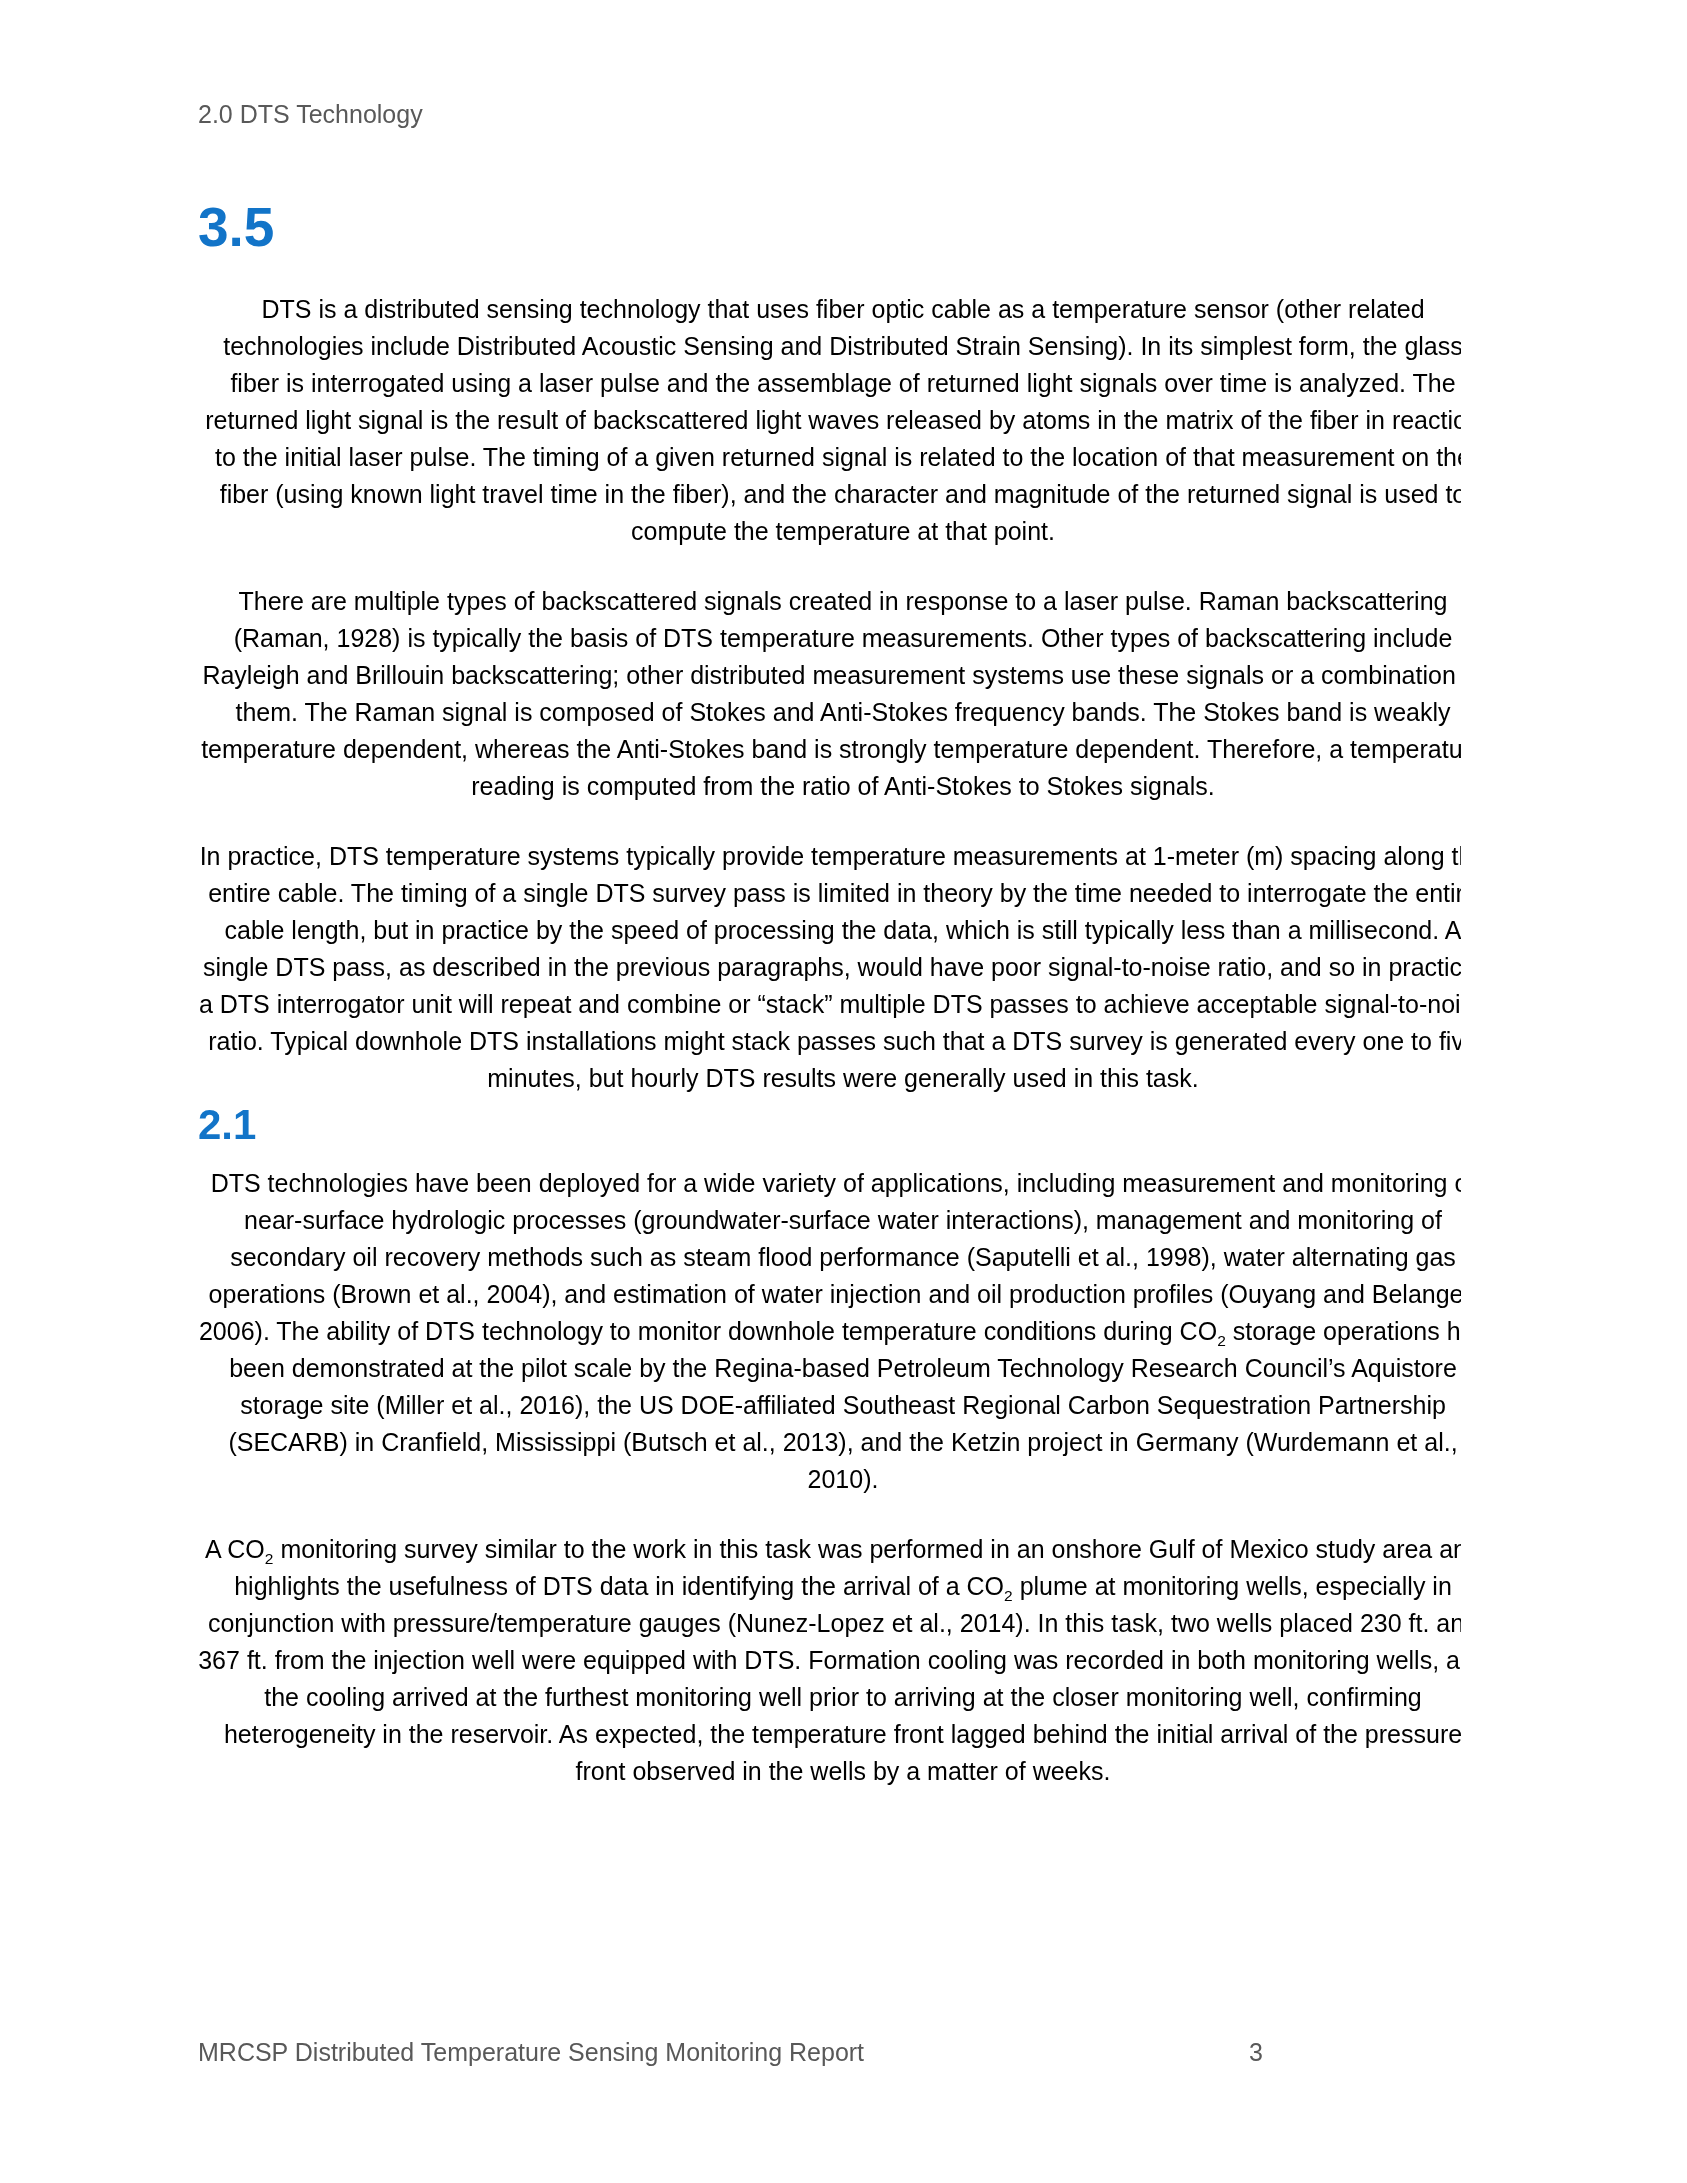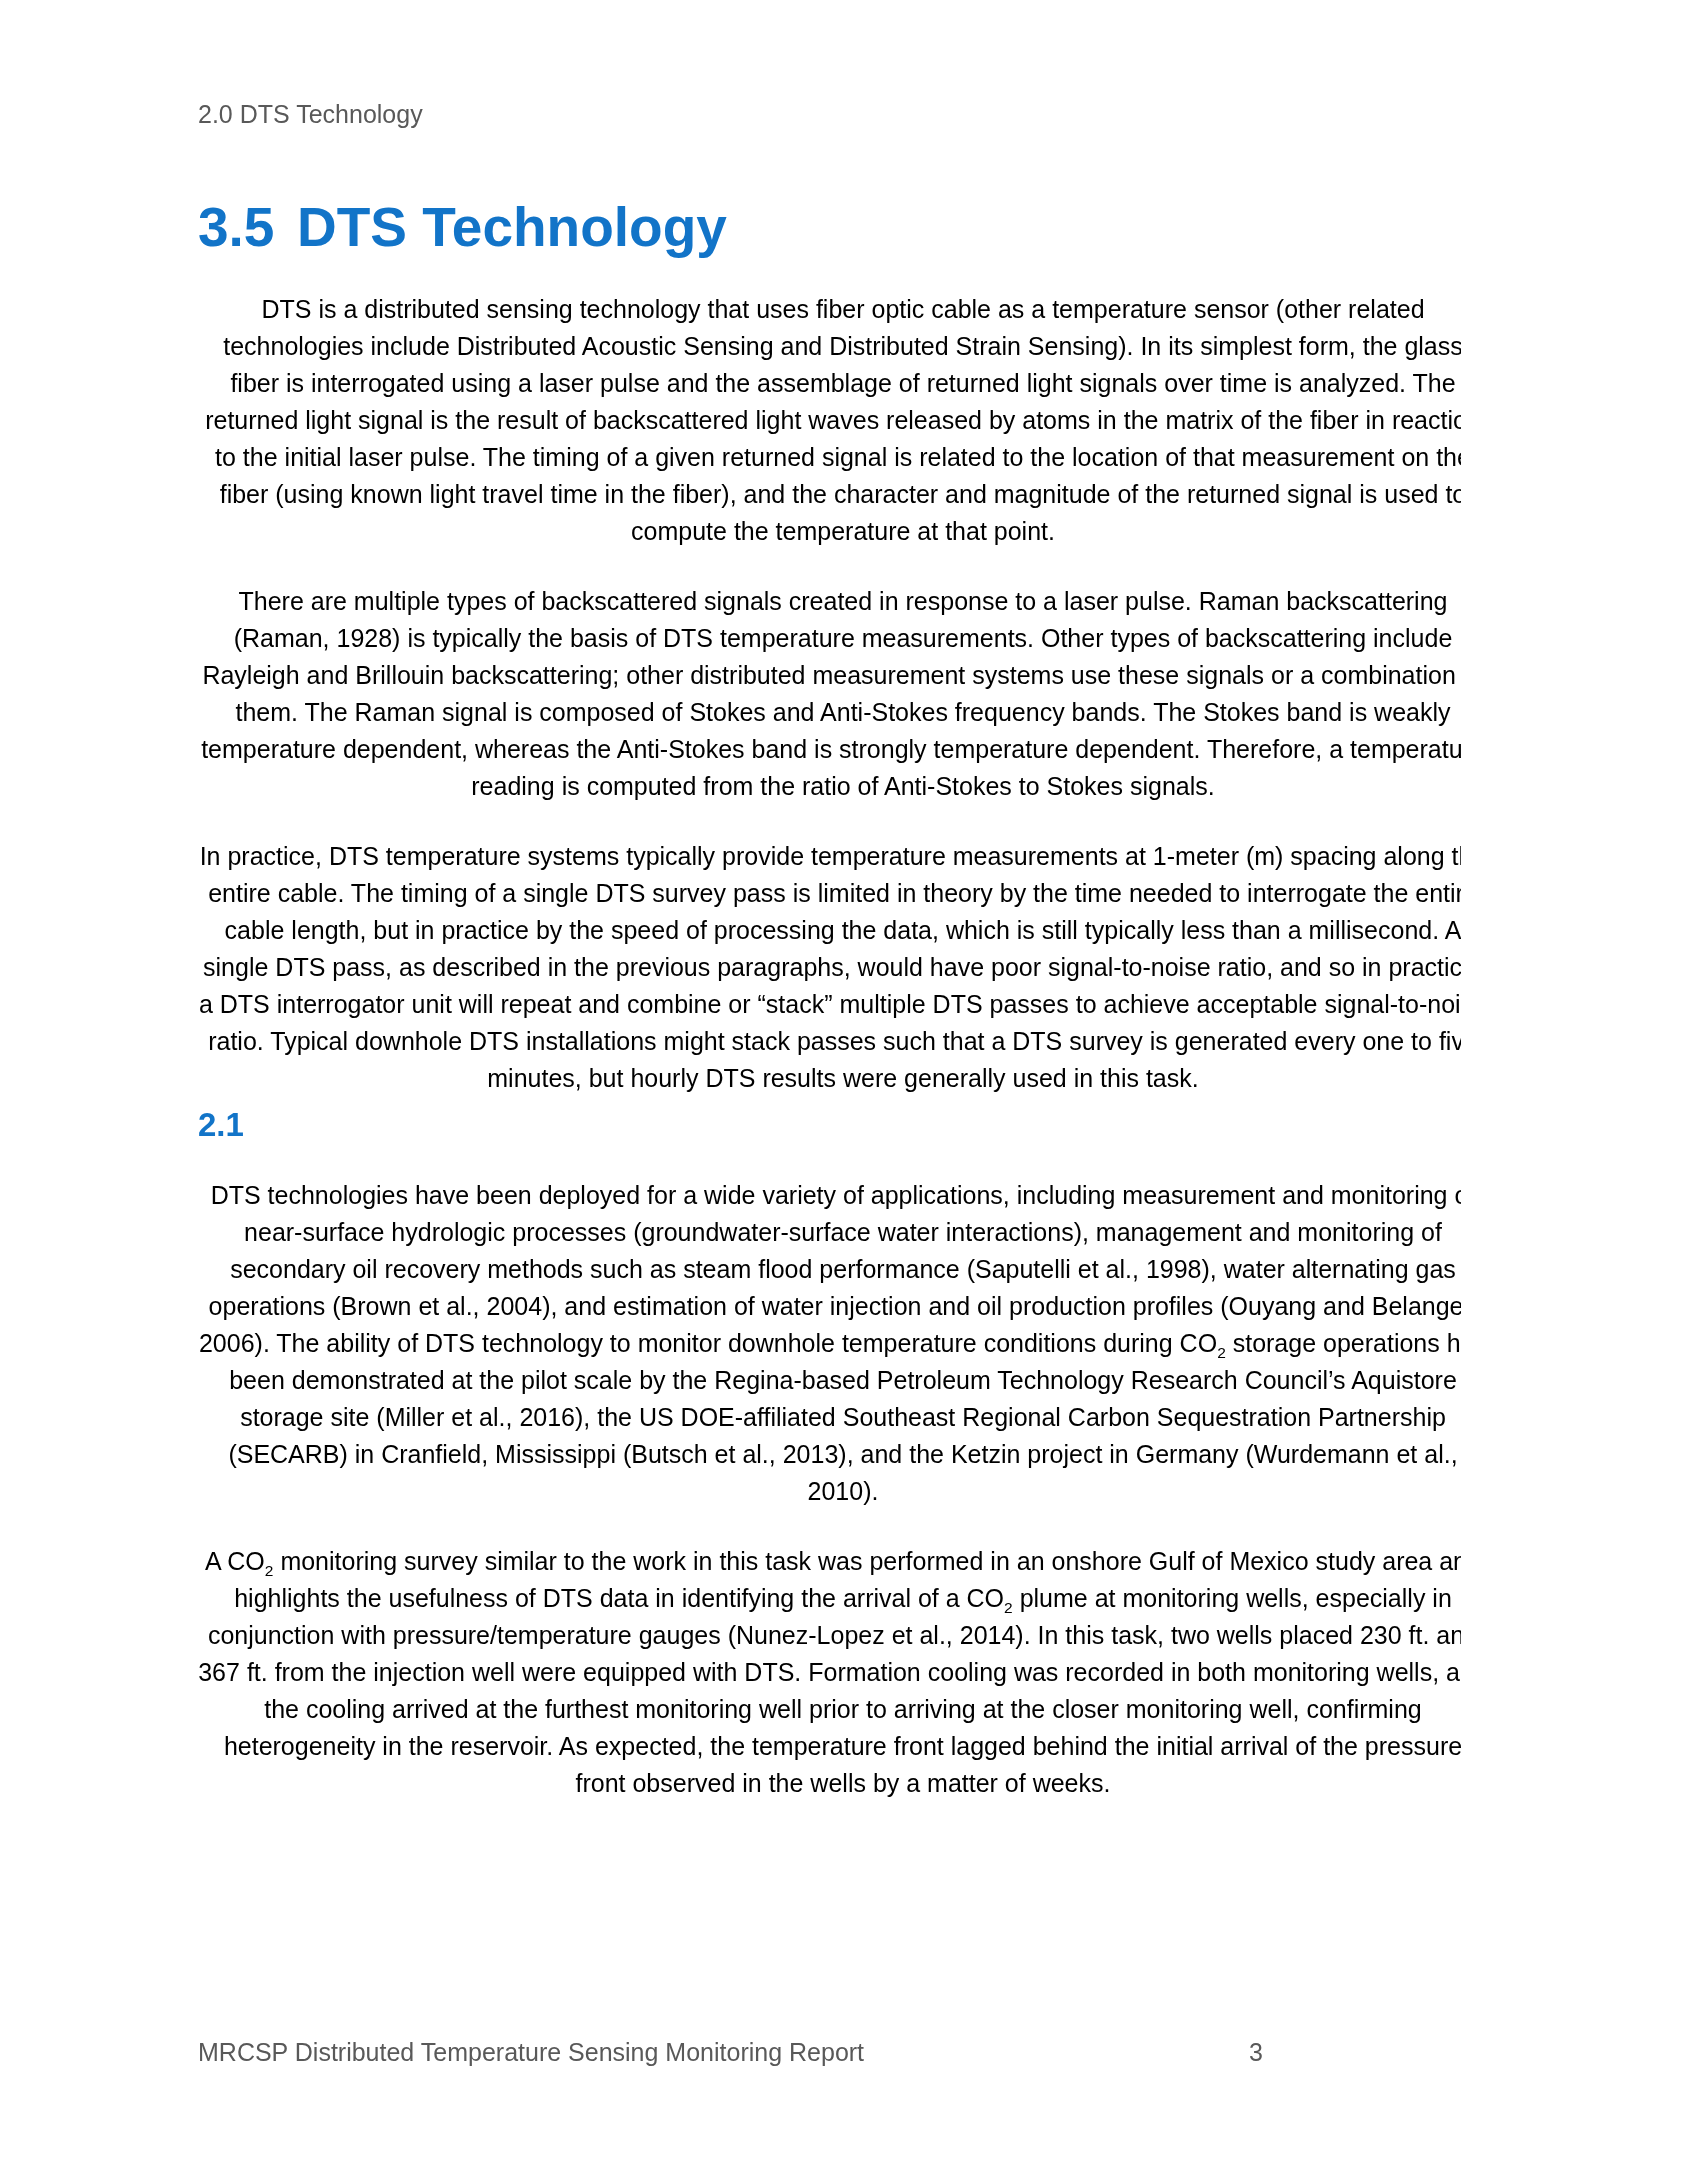--- a/index.html
+++ b/index.html
@@ -28,22 +28,22 @@
   h1.doc-title {
     display: flex;
     margin: 0 0 32px 0;
     font-size: 55px; line-height: 63px;
     font-weight: bold;
     color: var(--blue, #1274c8);
   }
   h1.doc-title .hnum { flex: 0 0 99px; }
   h2.doc-section {
     display: flex;
-    margin: -31px 0 26px 0;
-    font-size: 33px; line-height: 52px;
+    margin: -31px 0 14px 0;
+    font-size: 42px; line-height: 52px;
     font-weight: bold;
     color: var(--blue, #1274c8);
   }
   h2.doc-section .hnum { flex: 0 0 99px; }
   p.body {
     margin: 0 0 33px 0;
     font-size: 25px; line-height: 37px;
     color: var(--black, #000000);
     text-align: center;
   }
@@ -68,21 +68,20 @@
 <body>
 
 <div class="page">
 
   <div class="running-header">2.0 DTS Technology</div>
 
   <main class="content">
 
     <h1 class="doc-title">
       <span class="hnum">3.5</span>
-      <span class="htext">DTS Technology</span>
     </h1>
 
     <div>
         <p class="body">DTS is a distributed sensing technology that uses fiber optic cable as a temperature sensor (other related technologies include Distributed Acoustic Sensing and Distributed Strain Sensing). In its simplest form, the glass fiber is interrogated using a laser pulse and the assemblage of returned light signals over time is analyzed. The returned light signal is the result of backscattered light waves released by atoms in the matrix of the fiber in reaction to the initial laser pulse. The timing of a given returned signal is related to the location of that measurement on the fiber (using known light travel time in the fiber), and the character and magnitude of the returned signal is used to compute the temperature at that point.</p>
         <p class="body">There are multiple types of backscattered signals created in response to a laser pulse. Raman backscattering (Raman, 1928) is typically the basis of DTS temperature measurements. Other types of backscattering include Rayleigh and Brillouin backscattering; other distributed measurement systems use these signals or a combination of them. The Raman signal is composed of Stokes and Anti-Stokes frequency bands. The Stokes band is weakly temperature dependent, whereas the Anti-Stokes band is strongly temperature dependent. Therefore, a temperature reading is computed from the ratio of Anti-Stokes to Stokes signals.</p>
         <p class="body">In practice, DTS temperature systems typically provide temperature measurements at 1-meter (m) spacing along the entire cable. The timing of a single DTS survey pass is limited in theory by the time needed to interrogate the entire cable length, but in practice by the speed of processing the data, which is still typically less than a millisecond. A single DTS pass, as described in the previous paragraphs, would have poor signal-to-noise ratio, and so in practice, a DTS interrogator unit will repeat and combine or “stack” multiple DTS passes to achieve acceptable signal-to-noise ratio. Typical downhole DTS installations might stack passes such that a DTS survey is generated every one to five minutes, but hourly DTS results were generally used in this task.</p>
       </div>
 
     <h2 class="doc-section">
       <span class="hnum">2.1</span>

